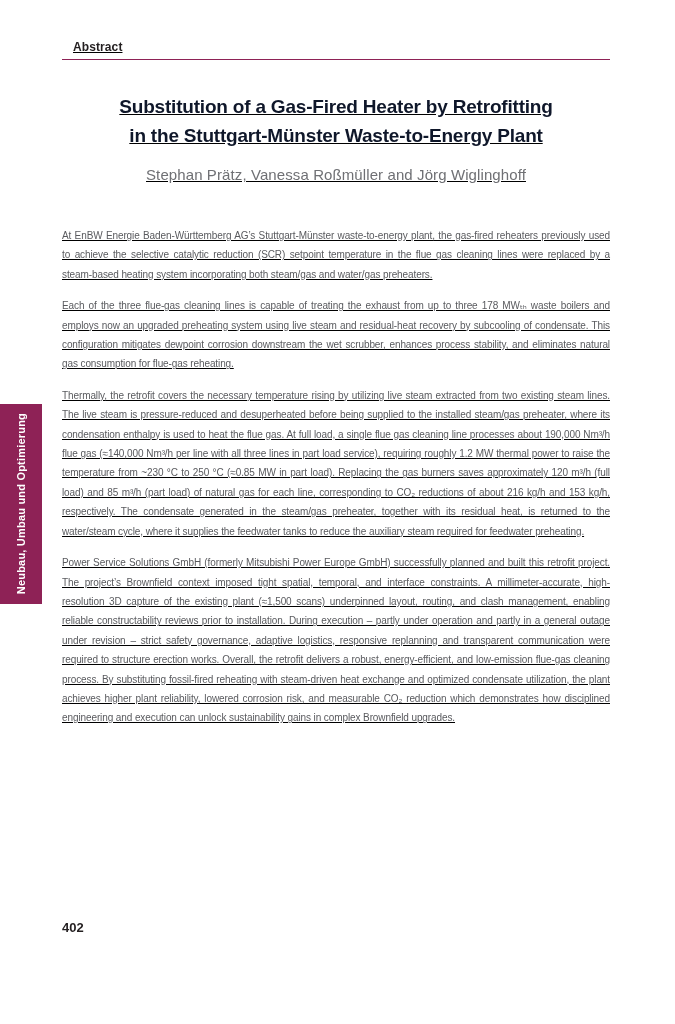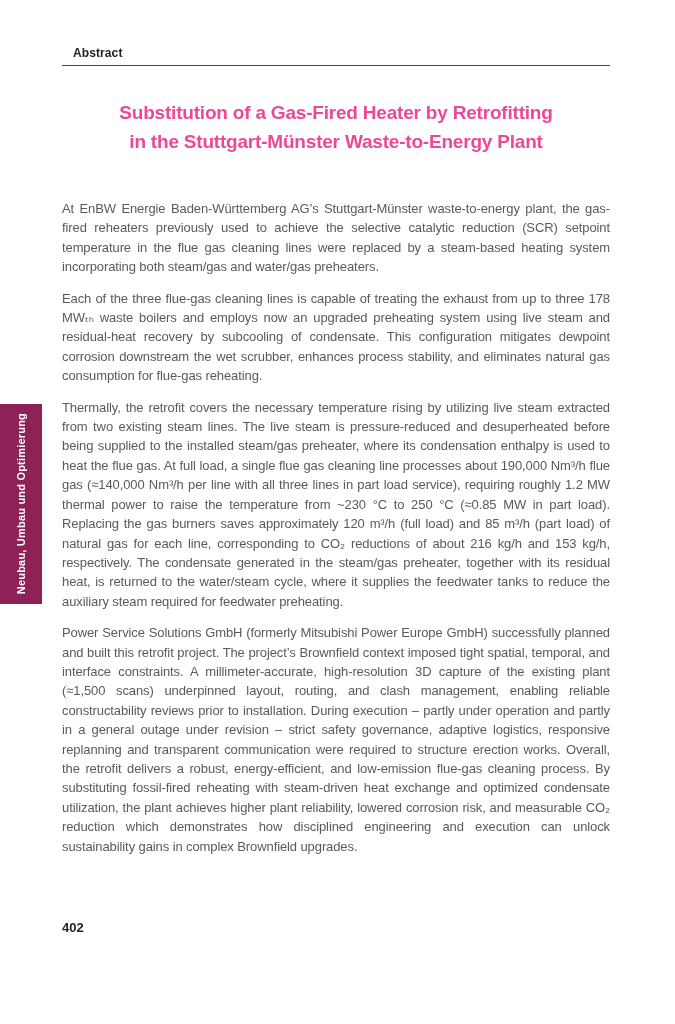--- a/index.html
+++ b/index.html
@@ -10,59 +10,60 @@
   body {
     width: 675px;
     height: 1024px;
     position: relative;
     font-family: "Liberation Sans", "DejaVu Sans", sans-serif;
     overflow: hidden;
   }
   .page-content {
     position: absolute;
     left: 62px;
-    top: 15px;
+    top: 9px;
     width: 548px;
+    text-decoration: underline;
   }
   .section-header-label {
     margin-top: 31px;
     font-size: 12px;
     font-weight: bold;
     color: #231f20;
     letter-spacing: 0.1px;
     padding-left: 11px;
   }
   .header-rule {
     margin-top: 5px;
     border: none;
     border-top: 1.6px solid #8e2256;
     height: 0;
   }
   .article-title {
     margin-top: 32px;
     text-align: center;
-    color: #ec4899;
+    color: #0f172a;
     font-size: 19px;
     font-weight: bold;
     line-height: 29px;
     letter-spacing: -0.2px;
   }
   .article-authors {
     margin-top: 16px;
     text-align: center;
     color: #6f7074;
     font-size: 15px;
     letter-spacing: 0.1px;
   }
   .abstract-body {
     margin-top: 43px;
   }
   .abstract-body p {
     margin: 12px 0 9px 0;
-    font-size: 13px;
+    font-size: 10px;
     line-height: 19.4px;
     color: #595a5e;
     text-align: justify;
     letter-spacing: -0.1px;
   }
   .section-tab {
     position: absolute;
     left: 0;
     top: 404px;
     width: 42px;
@@ -97,20 +98,21 @@
 
   <div class="section-header-label">Abstract</div>
 
   <hr class="header-rule">
 
   <div class="article-title">
     <div>Substitution of a Gas-Fired Heater by Retrofitting</div>
     <div>in the Stuttgart-Münster Waste-to-Energy Plant</div>
   </div>
 
+  <div class="article-authors">Stephan Prätz, Vanessa Roßmüller and Jörg Wiglinghoff</div>
 
   <div class="abstract-body">
     <p>At EnBW Energie Baden-Württemberg AG’s Stuttgart-Münster waste-to-energy plant, the gas-fired reheaters previously used to achieve the selective catalytic reduction (SCR) setpoint temperature in the flue gas cleaning lines were replaced by a steam-based heating system incorporating both steam/gas and water/gas preheaters.</p>
     <p>Each of the three flue-gas cleaning lines is capable of treating the exhaust from up to three 178 MWₜₕ waste boilers and employs now an upgraded preheating system using live steam and residual-heat recovery by subcooling of condensate. This configuration mitigates dewpoint corrosion downstream the wet scrubber, enhances process stability, and eliminates natural gas consumption for flue-gas reheating.</p>
     <p>Thermally, the retrofit covers the necessary temperature rising by utilizing live steam extracted from two existing steam lines. The live steam is pressure-reduced and desuperheated before being supplied to the installed steam/gas preheater, where its condensation enthalpy is used to heat the flue gas. At full load, a single flue gas cleaning line processes about 190,000 Nm³/h flue gas (≈140,000 Nm³/h per line with all three lines in part load service), requiring roughly 1.2 MW thermal power to raise the temperature from ~230 °C to 250 °C (≈0.85 MW in part load). Replacing the gas burners saves approximately 120 m³/h (full load) and 85 m³/h (part load) of natural gas for each line, corresponding to CO₂ reductions of about 216 kg/h and 153 kg/h, respectively. The condensate generated in the steam/gas preheater, together with its residual heat, is returned to the water/steam cycle, where it supplies the feedwater tanks to reduce the auxiliary steam required for feedwater preheating.</p>
     <p>Power Service Solutions GmbH (formerly Mitsubishi Power Europe GmbH) successfully planned and built this retrofit project. The project’s Brownfield context imposed tight spatial, temporal, and interface constraints. A millimeter-accurate, high-resolution 3D capture of the existing plant (≈1,500 scans) underpinned layout, routing, and clash management, enabling reliable constructability reviews prior to installation. During execution – partly under operation and partly in a general outage under revision – strict safety governance, adaptive logistics, responsive replanning and transparent communication were required to structure erection works. Overall, the retrofit delivers a robust, energy-efficient, and low-emission flue-gas cleaning process. By substituting fossil-fired reheating with steam-driven heat exchange and optimized condensate utilization, the plant achieves higher plant reliability, lowered corrosion risk, and measurable CO₂ reduction which demonstrates how disciplined engineering and execution can unlock sustainability gains in complex Brownfield upgrades.</p>
   </div>
 
 </div>
 

